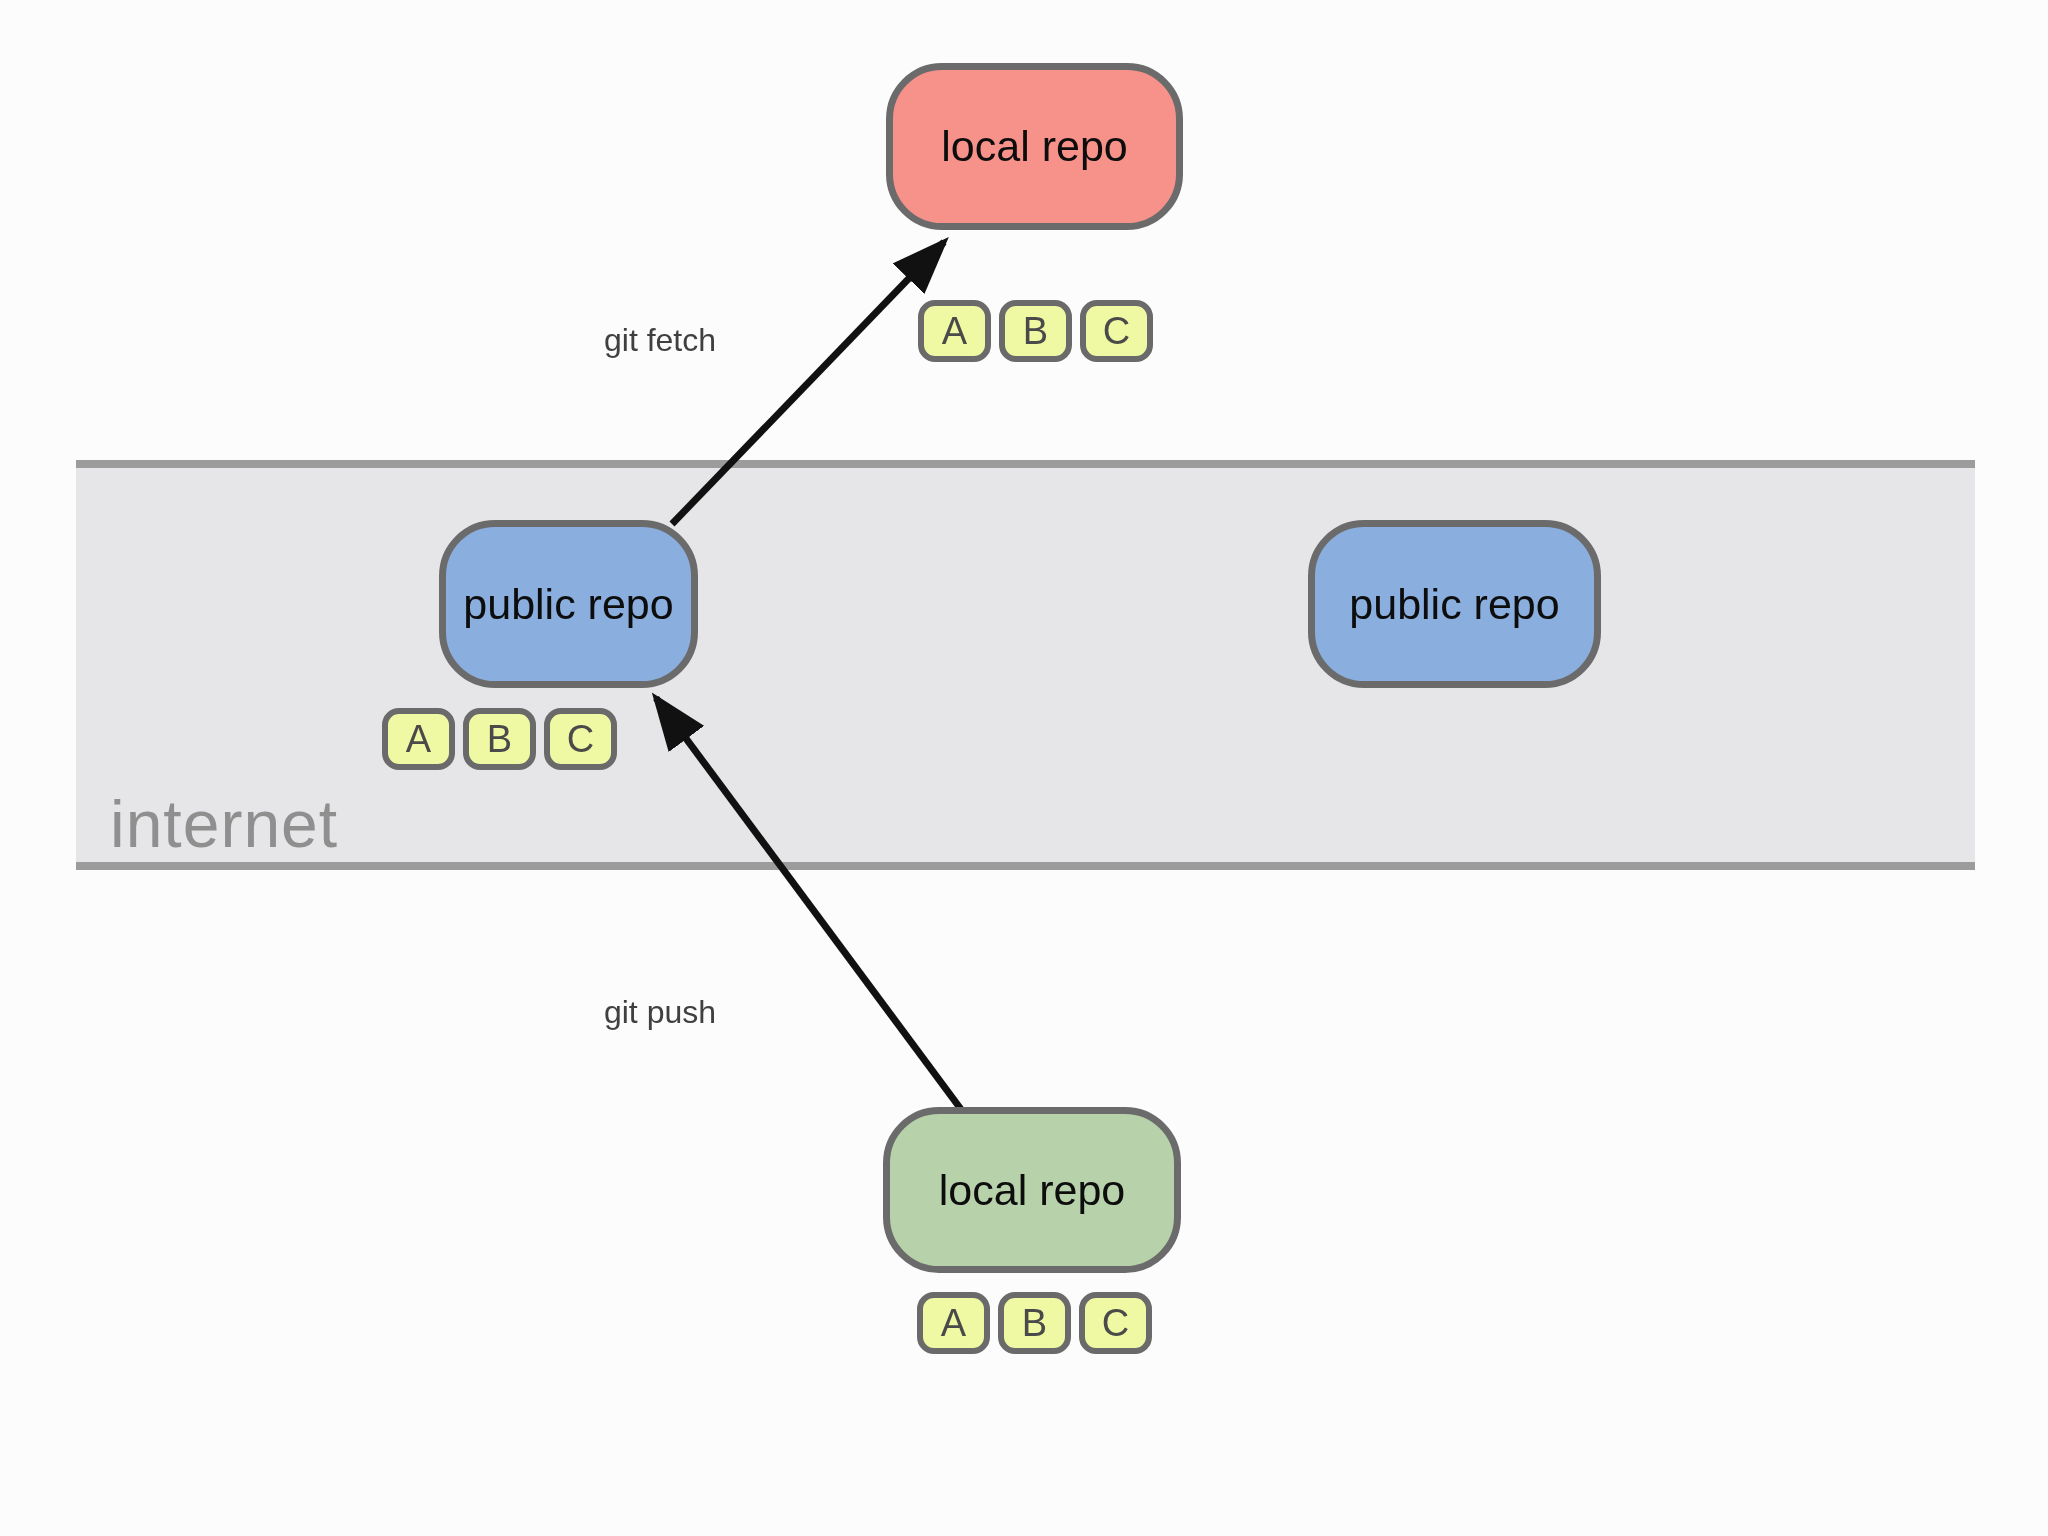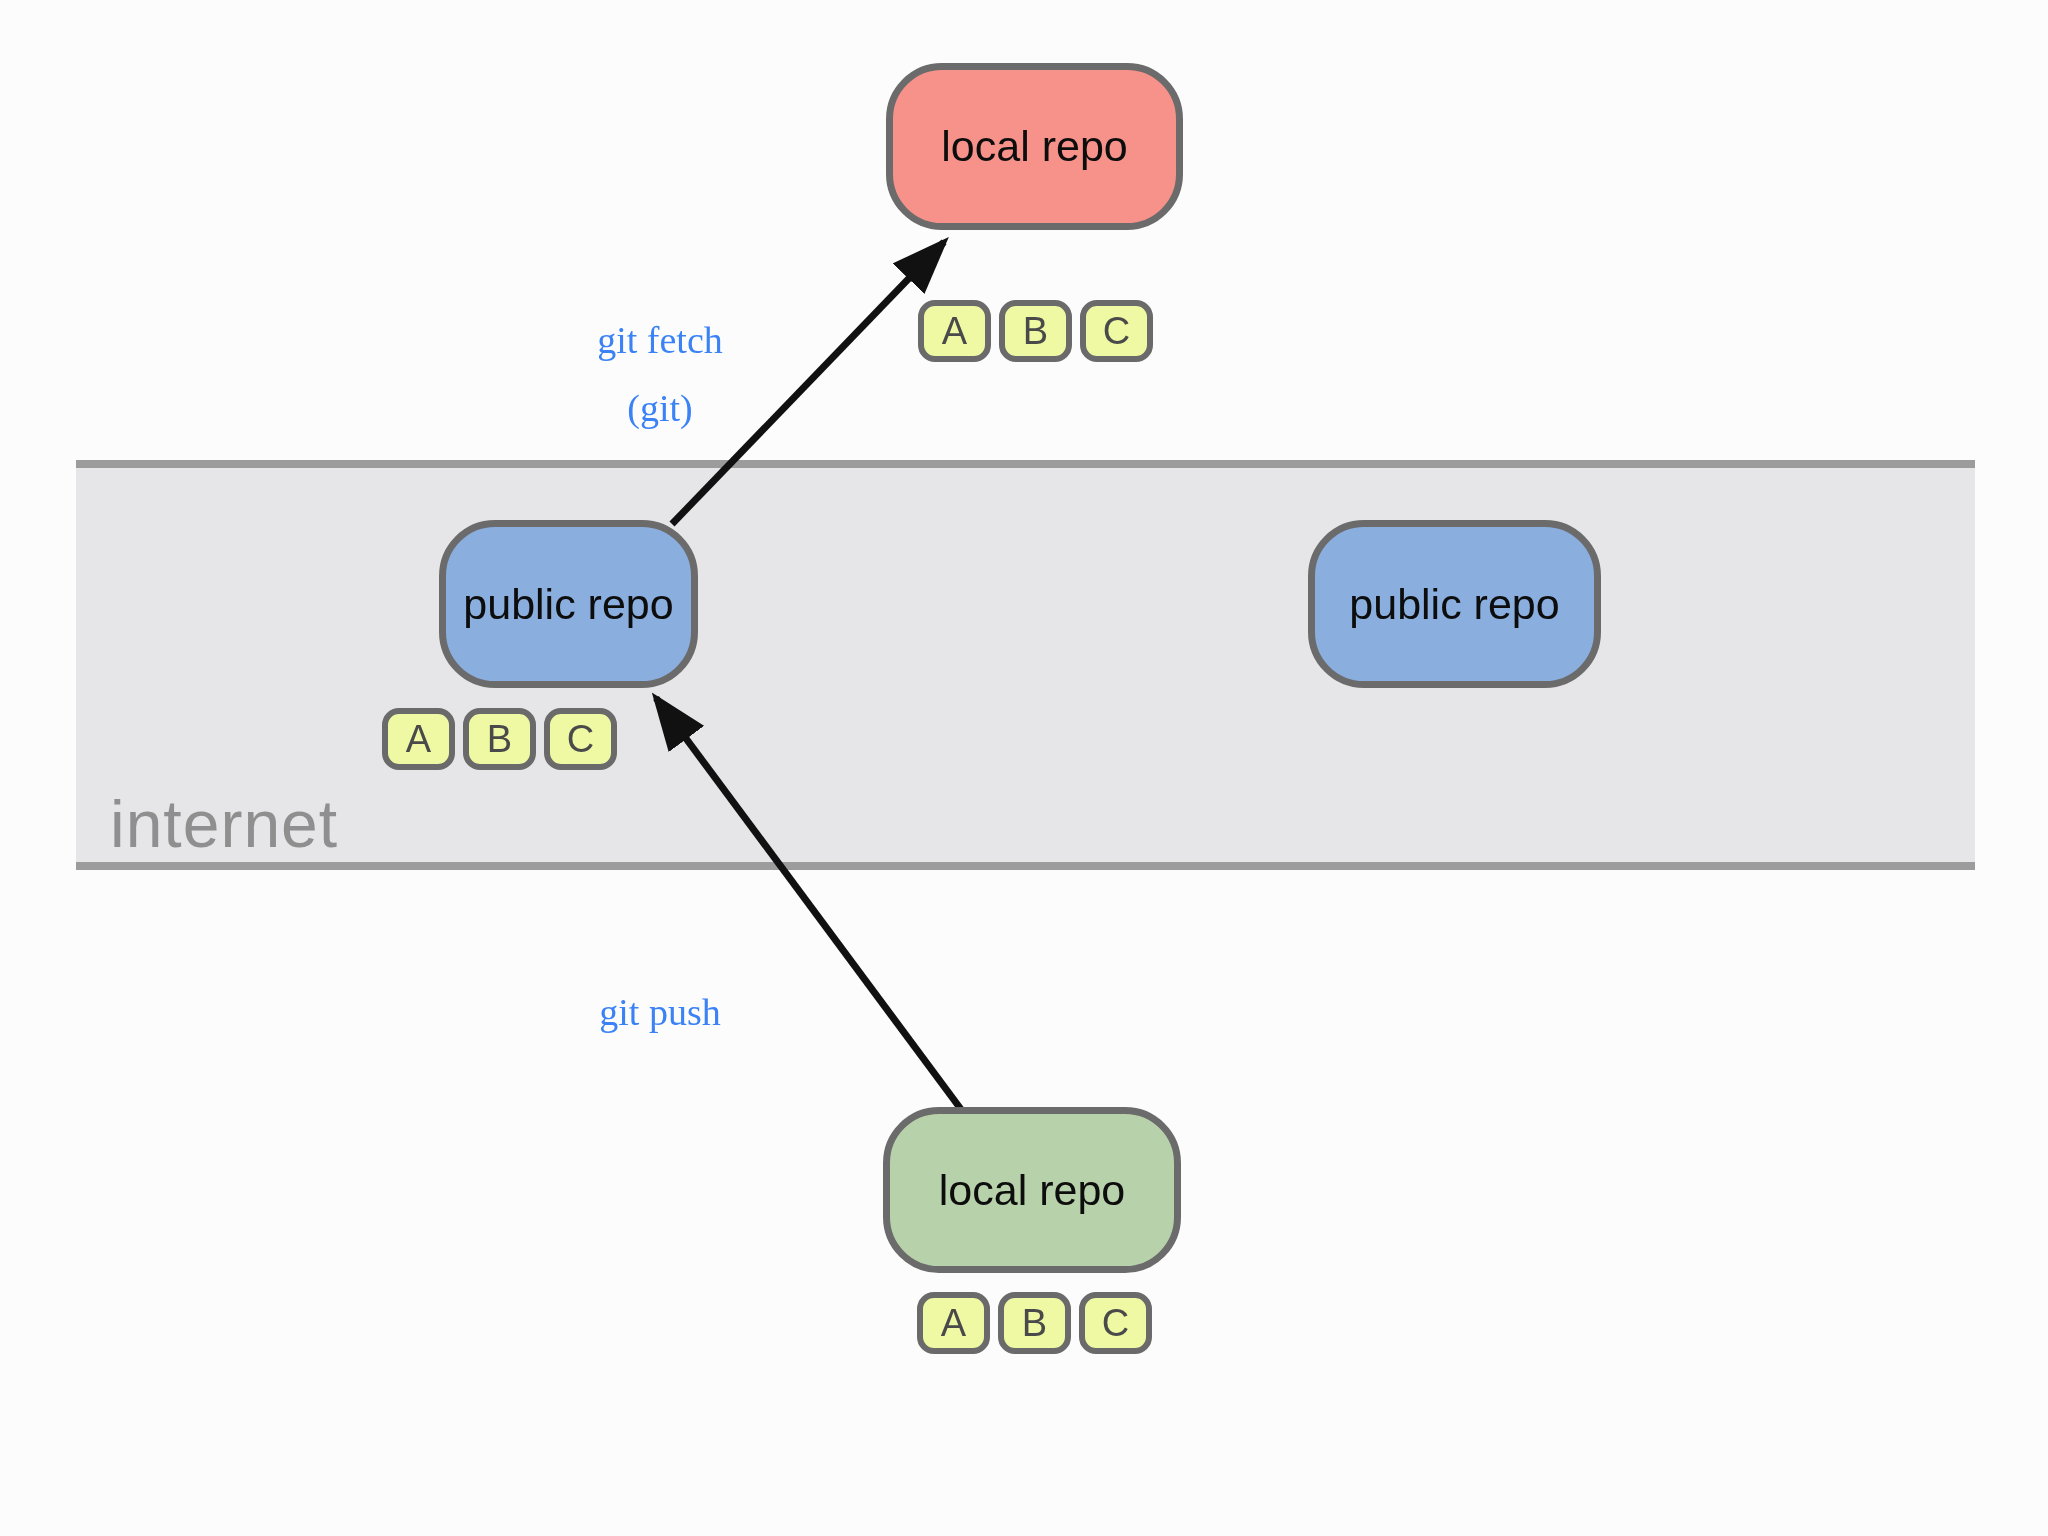--- a/index.html
+++ b/index.html
@@ -80,25 +80,24 @@
     justify-content: center;
     font-size: 38px;
     color: #4a4a4a;
   }
 
   
   .edge-label {
     position: absolute;
     width: 300px;
     text-align: center;
-    font-size: 38px;
+    font-size: 32px;
     line-height: 68px;
-    color: #3b82f6;
+    color: #404040;
     z-index: 3;
-    font-family: Liberation Serif, serif;
   }
   .edge-label.fetch { left: 510px; top: 306px; }
   .edge-label.push  { left: 510px; top: 938px; margin-top: 40px; }
 </style>
 </head>
 <body>
 
 <div id="canvas">
 
   <div class="band"></div>
@@ -139,19 +138,18 @@
     <div class="chip">C</div>
   </div>
   <div class="chip-row row-bottom">
     <div class="chip">A</div>
     <div class="chip">B</div>
     <div class="chip">C</div>
   </div>
 
   <div class="edge-label fetch">
     <div>git fetch</div>
-    <div>(git)</div>
   </div>
   <div class="edge-label push">
     <div>git push</div>
   </div>
 
 </div>
 
 </body></html>

